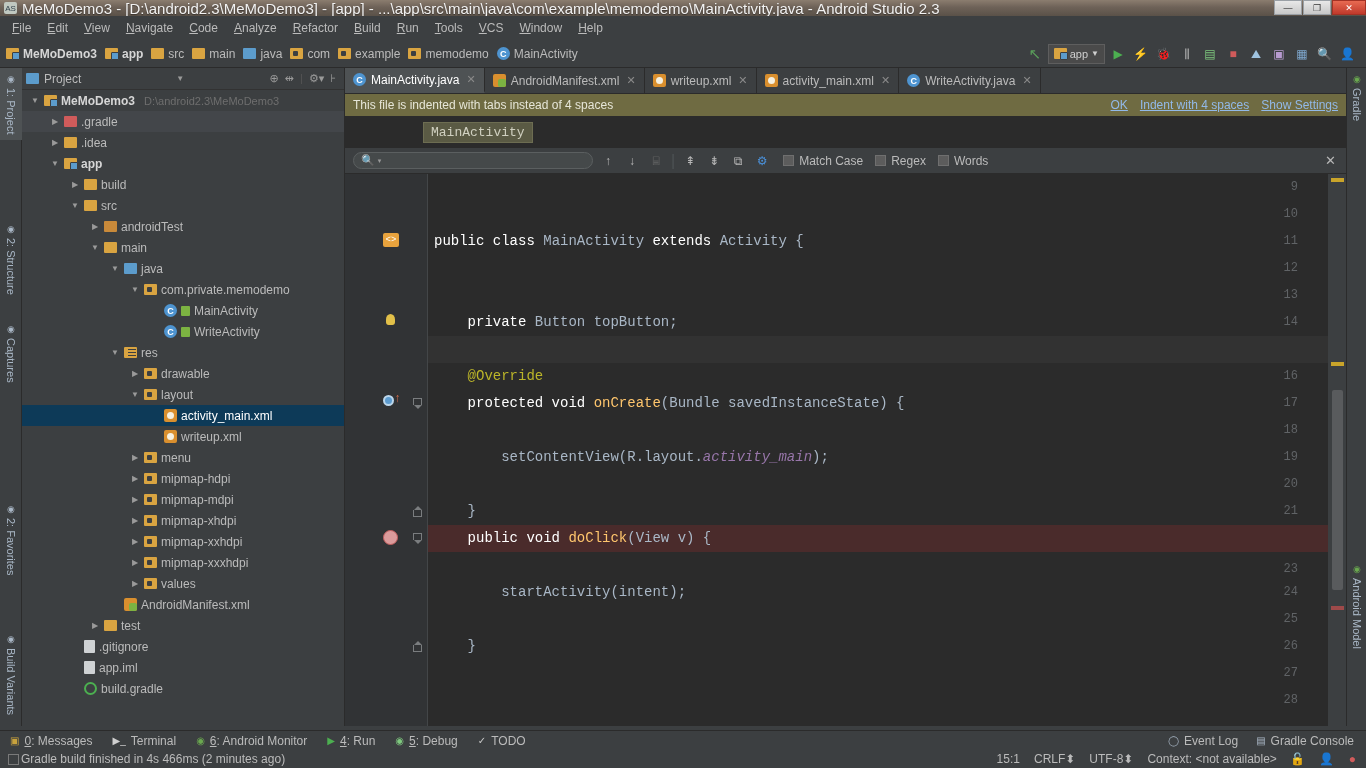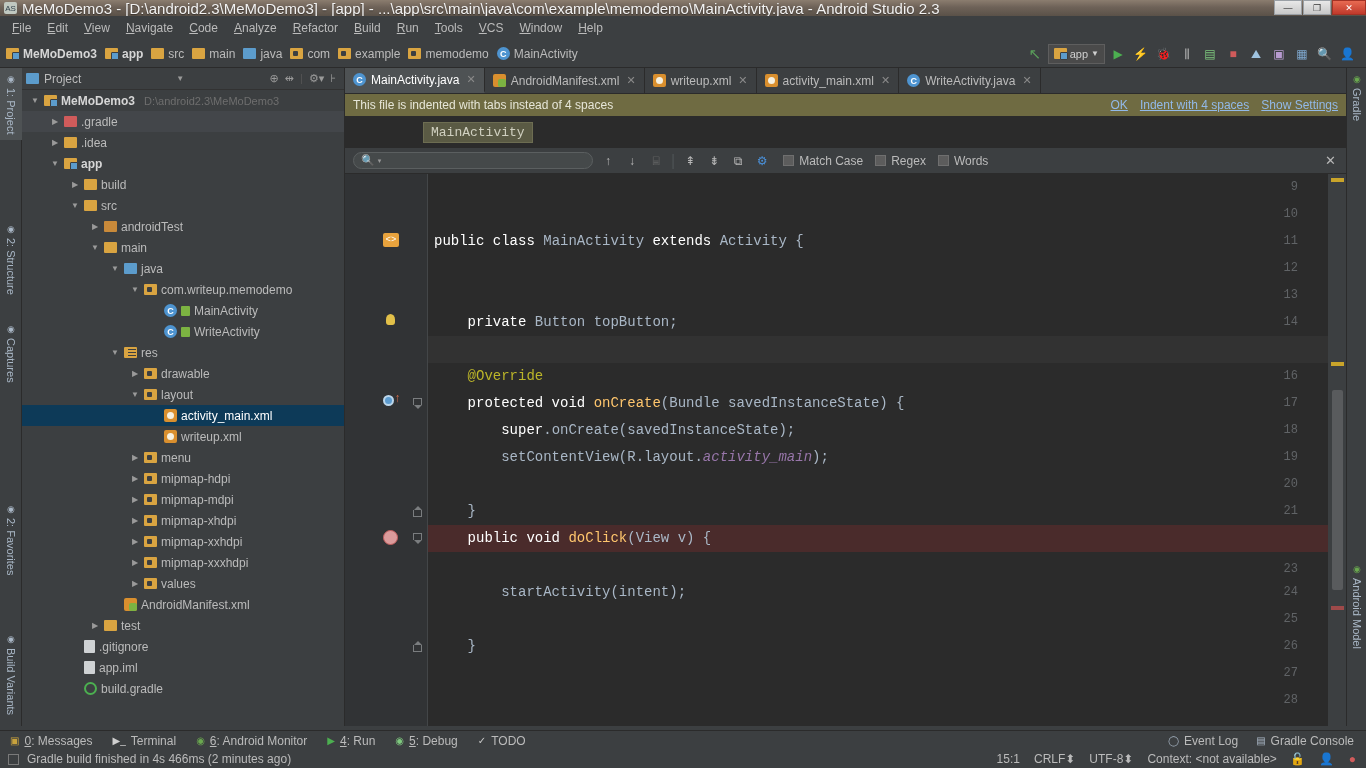--- a/index.html
+++ b/index.html
@@ -144,21 +144,21 @@
 
   
   .botbar{ position:absolute; left:0; top:730px; width:1366px; height:20px;
     background:#3c3f41; display:flex; align-items:center; padding-left:10px; gap:20px;
     border-top:1px solid #2b2b2b;}
   .bitem{ display:flex; align-items:center; gap:5px; font-size:12px; color:#bbbbbb;}
   .bitem u{ text-decoration:underline;}
   .botright{ margin-left:auto; display:flex; gap:18px; padding-right:12px;}
 
   .statusbar{ position:absolute; left:0; top:750px; width:1366px; height:18px;
-    background:#3c3f41; display:flex; align-items:center; padding-left:8px; gap:8px;
+    background:#3c3f41; display:flex; align-items:center; padding-left:8px; gap:2px;
     font-size:12px; color:#bbbbbb;}
   .sright{ margin-left:auto; display:flex; align-items:center; gap:14px; padding-right:10px;}
   .sbox{ width:11px;height:11px;border:1px solid #7a7a7a;}
 </style>
 </head>
 <body>
 
 <div class="titlebar">
   <div class="ticon">AS</div>
   <div class="ttext">MeMoDemo3 - [D:\android2.3\MeMoDemo3] - [app] - ...\app\src\main\java\com\example\memodemo\MainActivity.java - Android Studio 2.3</div>
@@ -335,21 +335,21 @@
         <span class="tname">main</span>
       </div>
       <div class="trow" style="padding-left: 88px;">
         <span class="arrow">▼</span>
         <span class="fico blue"></span>
         <span class="tname">java</span>
       </div>
       <div class="trow" style="padding-left: 108px;">
         <span class="arrow">▼</span>
         <span class="fico pkg"></span>
-        <span class="tname">com.writeup.memodemo</span>
+        <span class="tname">com.private.memodemo</span>
       </div>
       <div class="trow" style="padding-left: 128px;">
         <span class="arrow"></span>
         <span class="cico">C</span>
         <span class="reslock"></span>
         <span class="tname">MainActivity</span>
       </div>
       <div class="trow" style="padding-left: 128px;">
         <span class="arrow"></span>
         <span class="cico">C</span>
@@ -573,21 +573,20 @@
     <div class="code" id="codelines">
         <div class="cline" style="top: 0px;"></div>
         <div class="cline" style="top: 27px;"></div>
         <div class="cline" style="top: 54px;"><span class="kw">public class</span> MainActivity <span class="kw">extends</span> Activity {</div>
         <div class="cline" style="top: 81px;"></div>
         <div class="cline" style="top: 108px;"></div>
         <div class="cline" style="top: 135px;">    <span class="kw">private</span> Button <span class="fld-plain">topButton</span>;</div>
         <div class="cline cur" style="top: 162px;"></div>
         <div class="cline" style="top: 189px;">    <span class="ann">@Override</span></div>
         <div class="cline" style="top: 216px;">    <span class="kw">protected void</span> <span class="mth">onCreate</span>(Bundle savedInstanceState) {</div>
-        <div class="cline" style="top: 243px;">        <span class="kw">super</span>.onCreate(savedInstanceState);</div>
         <div class="cline" style="top: 270px;">        setContentView(R.layout.<span class="fld">activity_main</span>);</div>
         <div class="cline" style="top: 297px;"></div>
         <div class="cline" style="top: 324px;">    }</div>
         <div class="cline err" style="top: 351px;">    <span class="kw">public void</span> <span class="mth">doClick</span>(View v) {</div>
         <div class="cline" style="top: 405px;">        startActivity(intent);</div>
         <div class="cline" style="top: 432px;"></div>
         <div class="cline" style="top: 459px;">    }</div>
         <div class="cline" style="top: 486px;"></div>
         <div class="cline" style="top: 513px;"></div>
       </div>

